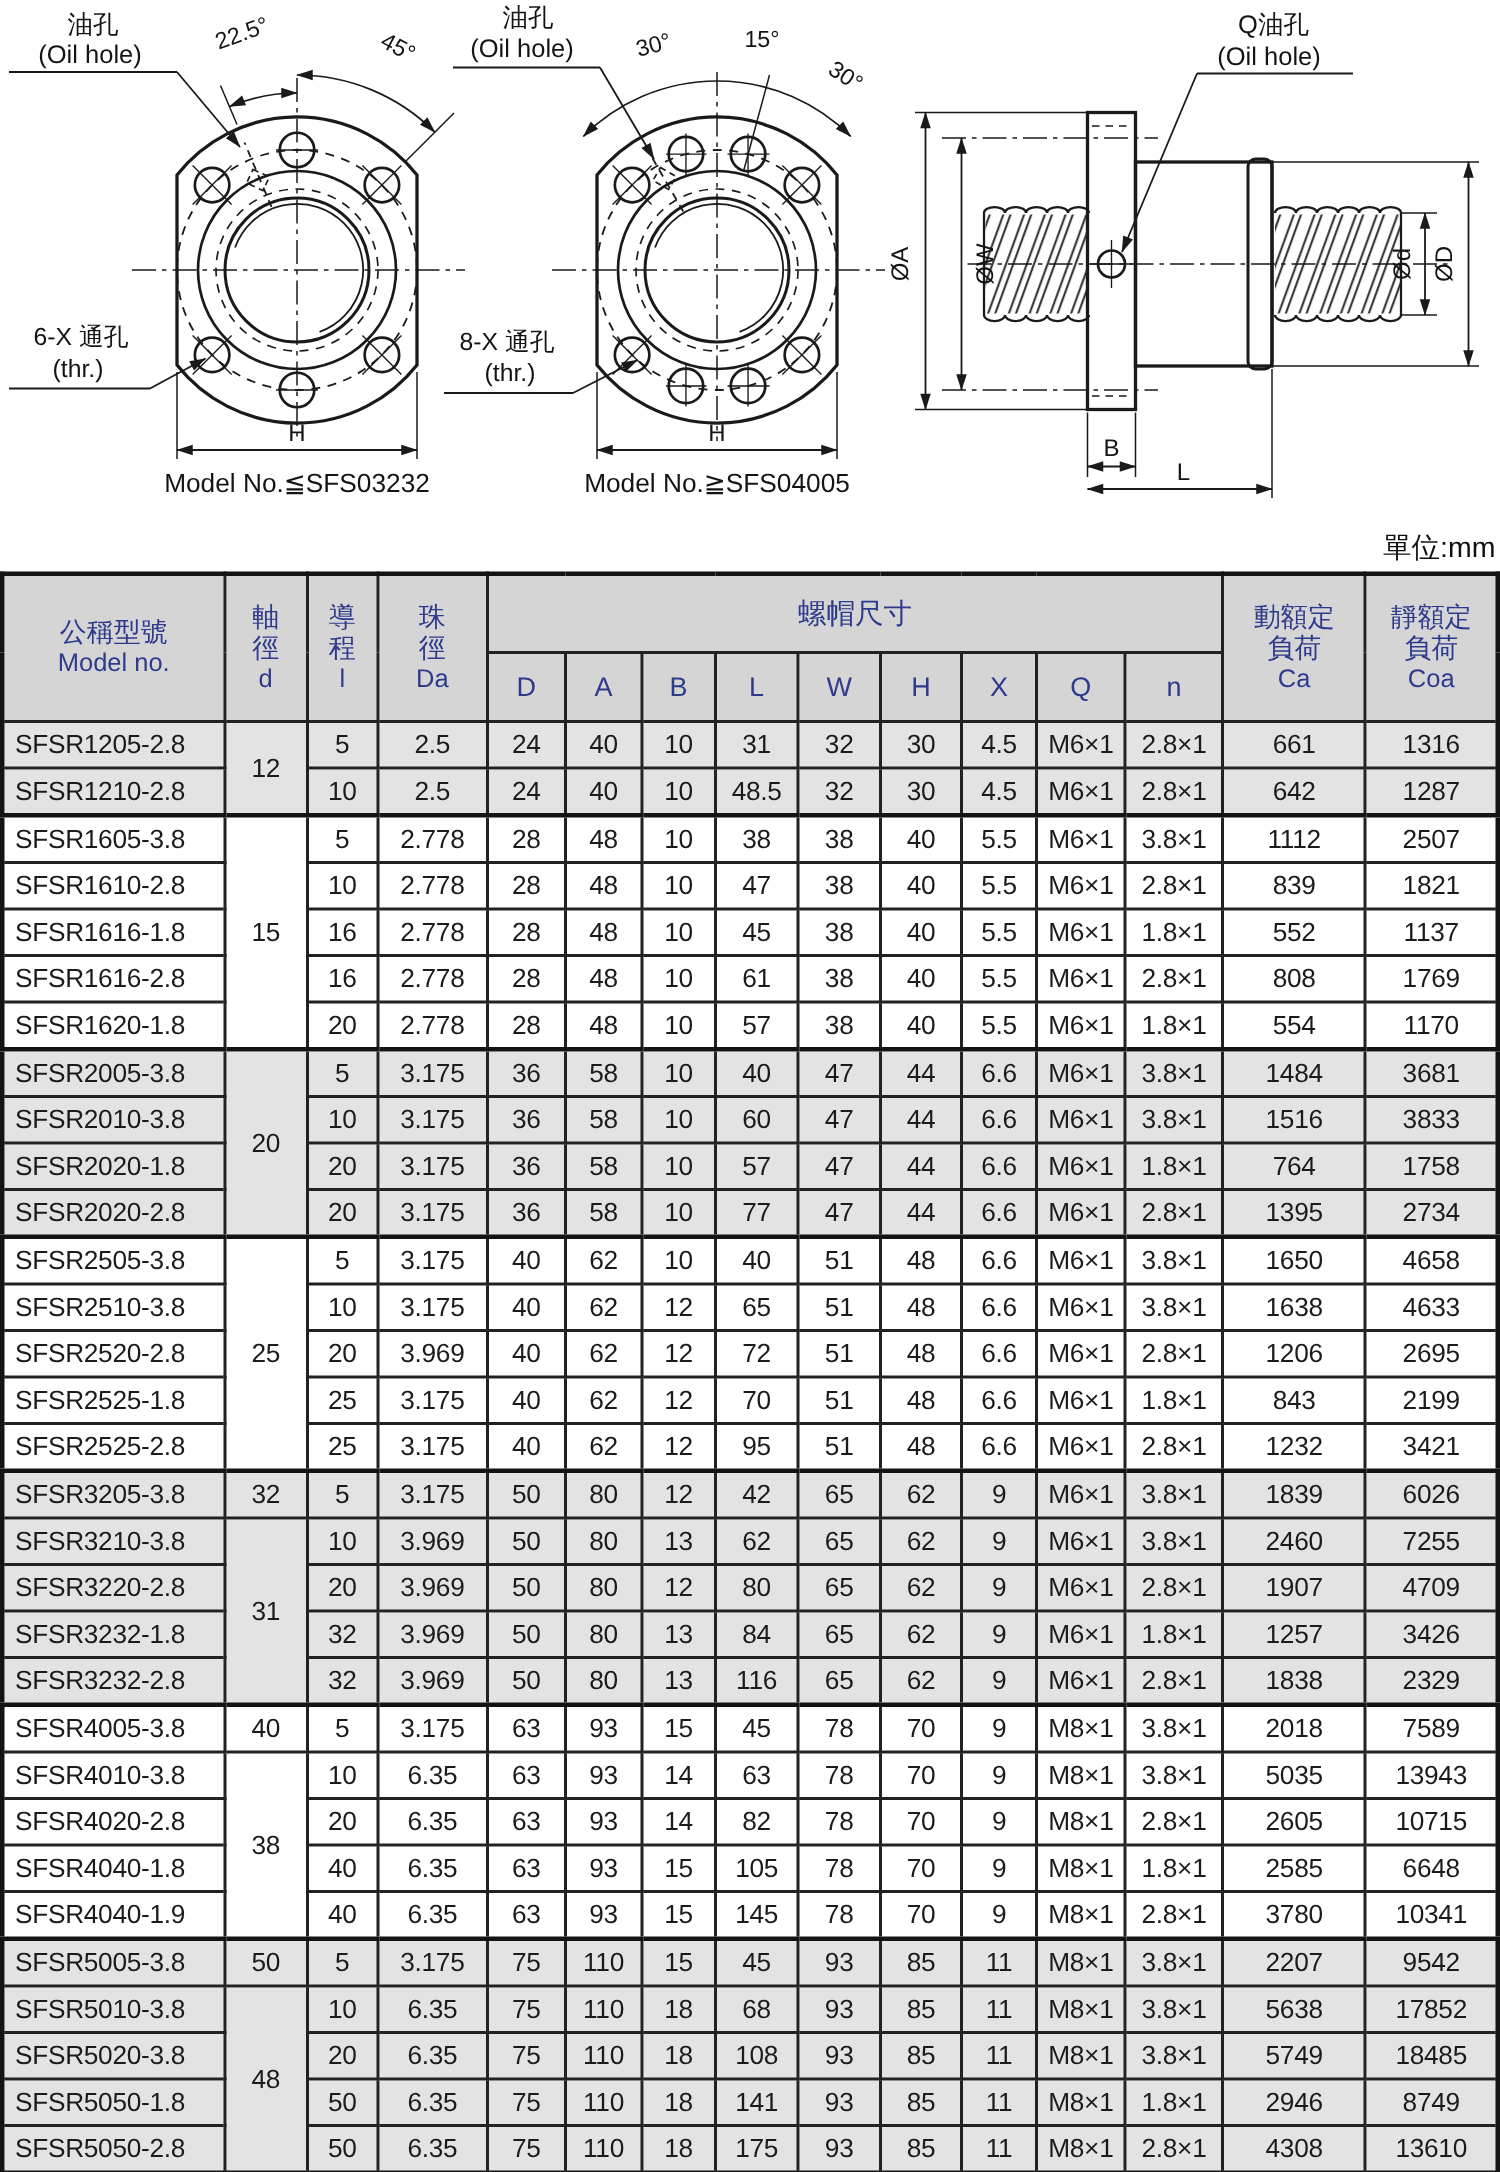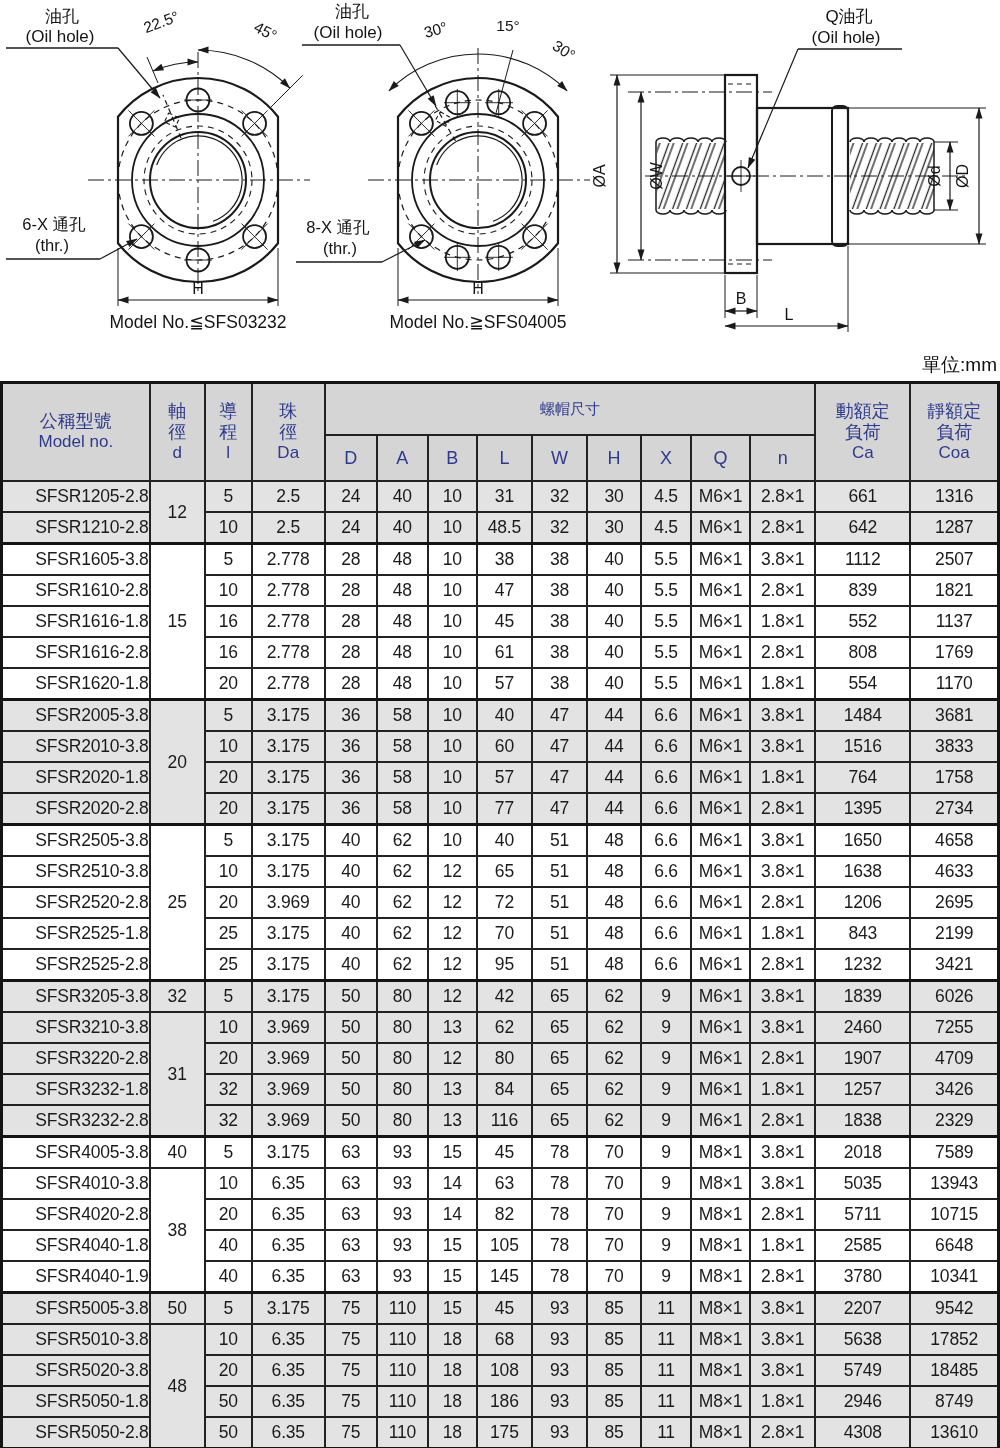--- a/index.html
+++ b/index.html
@@ -9,23 +9,23 @@
   .unit-label{position:absolute;top:352px;right:3px;font-size:19px;color:#101010;text-align:right;}
   table.spec{position:absolute;top:381px;left:0;width:1000px;table-layout:fixed;
              border-collapse:collapse;border:3px solid #141414;}
   .spec th,.spec td{border:2px solid #222;text-align:center;padding:0;overflow:hidden;
              white-space:nowrap;}
   .spec thead th{background:#d5d5d5;color:#2e3a8c;font-weight:normal;}
   .spec .hcjk{font-size:18px;line-height:1.18;}
   .spec .hlat{font-size:17px;line-height:1.2;}
   .spec tr.h1 th{height:50px;}
   .spec tr.h2 th{height:44px;font-size:18px;}
-  .spec th.nutgroup{font-size:15px;margin-left:44px;}
+  .spec th.nutgroup{font-size:19px;margin-left:44px;}
   .spec td{font-size:17.5px;color:#1b1b1b;height:29px;letter-spacing:-0.2px;}
-  .spec td.model-cell{text-align:right;padding-left:7px;}
+  .spec td.model-cell{text-align:left;padding-left:7px;}
   .spec tr.shade td{background:#e3e3e3;}
   .spec tr.plain td{background:#ffffff;}
   .spec tr.gstart td{border-top:3px solid #141414;}
   .dln{stroke:#1a1a1a;fill:none;}
   text.lbl{fill:#141414;}
 </style>
 </head>
 <body>
 
 <div class="page">
@@ -651,21 +651,21 @@
           <td class="value-cell">6.35</td>
           <td class="value-cell">63</td>
           <td class="value-cell">93</td>
           <td class="value-cell">14</td>
           <td class="value-cell">82</td>
           <td class="value-cell">78</td>
           <td class="value-cell">70</td>
           <td class="value-cell">9</td>
           <td class="value-cell">M8×1</td>
           <td class="value-cell">2.8×1</td>
-          <td class="value-cell">5711</td>
+          <td class="value-cell">2605</td>
           <td class="value-cell">10715</td>
         </tr>
         <tr class="plain">
           <td class="model-cell">SFSR4040-1.8</td>
           <td class="value-cell">40</td>
           <td class="value-cell">6.35</td>
           <td class="value-cell">63</td>
           <td class="value-cell">93</td>
           <td class="value-cell">15</td>
           <td class="value-cell">105</td>
@@ -743,21 +743,21 @@
           <td class="value-cell">5749</td>
           <td class="value-cell">18485</td>
         </tr>
         <tr class="shade">
           <td class="model-cell">SFSR5050-1.8</td>
           <td class="value-cell">50</td>
           <td class="value-cell">6.35</td>
           <td class="value-cell">75</td>
           <td class="value-cell">110</td>
           <td class="value-cell">18</td>
-          <td class="value-cell">186</td>
+          <td class="value-cell">141</td>
           <td class="value-cell">93</td>
           <td class="value-cell">85</td>
           <td class="value-cell">11</td>
           <td class="value-cell">M8×1</td>
           <td class="value-cell">1.8×1</td>
           <td class="value-cell">2946</td>
           <td class="value-cell">8749</td>
         </tr>
         <tr class="shade">
           <td class="model-cell">SFSR5050-2.8</td>

